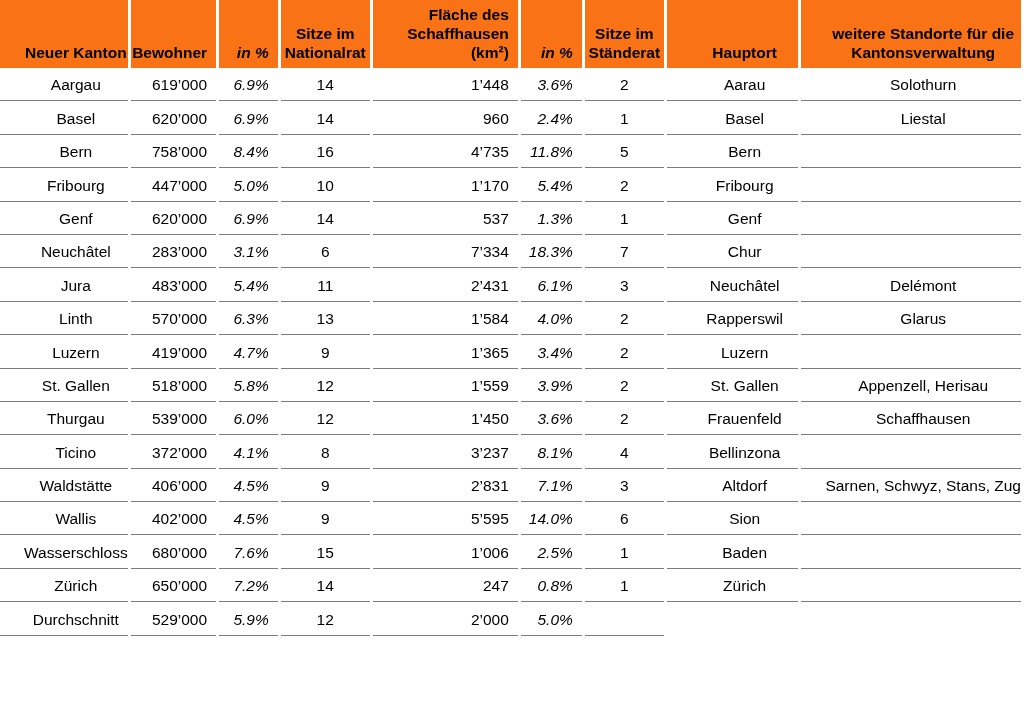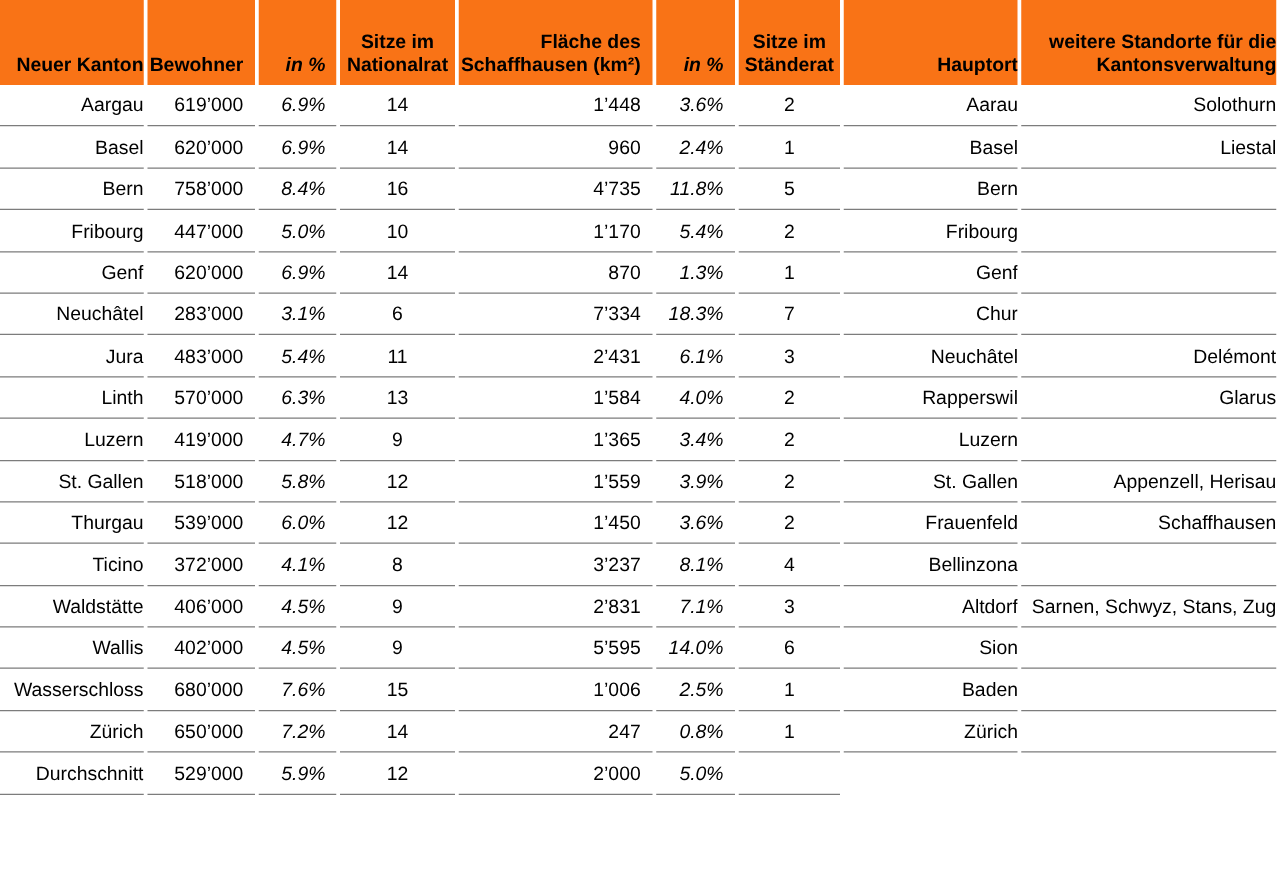--- a/index.html
+++ b/index.html
@@ -13,21 +13,21 @@
     table-layout: fixed; margin-left: -3px;
     font-size: 15.5px; line-height: 19px;
   }
   th, td { margin: 0; padding: 0 0 6px 0; vertical-align: bottom; overflow: hidden; }
   thead th {
     height: 68px; background: #f97316; font-weight: bold;
     white-space: pre-line;
   }
   tbody td { height: 33.4px; border-bottom: 1.5px solid #7c7c7c; white-space: nowrap; }
   td.no-b { border-bottom: none; }
-  .c-left   { text-align: right;  padding-left: 8px; }
+  .c-left   { text-align: center;  padding-left: 24px; }
   .c-right  { text-align: right; padding-right: 9px; }
   .c-center { text-align: center; }
   .c-it { font-style: italic; margin-top: 48px; }
   .b { font-weight: bold; }
 </style>
 </head>
 <body>
 
 <div class="page">
   <table class="cantons">
@@ -102,21 +102,21 @@
           <td class="c-right c-it">5.4%</td>
           <td class="c-center">2</td>
           <td class="c-left">Fribourg</td>
           <td class="c-left"></td>
         </tr>
         <tr>
           <td class="c-left">Genf</td>
           <td class="c-right">620’000</td>
           <td class="c-right c-it">6.9%</td>
           <td class="c-center">14</td>
-          <td class="c-right">870</td>
+          <td class="c-right">537</td>
           <td class="c-right c-it">1.3%</td>
           <td class="c-center">1</td>
           <td class="c-left">Genf</td>
           <td class="c-left"></td>
         </tr>
         <tr>
           <td class="c-left">Neuchâtel</td>
           <td class="c-right">283’000</td>
           <td class="c-right c-it">3.1%</td>
           <td class="c-center">6</td>

